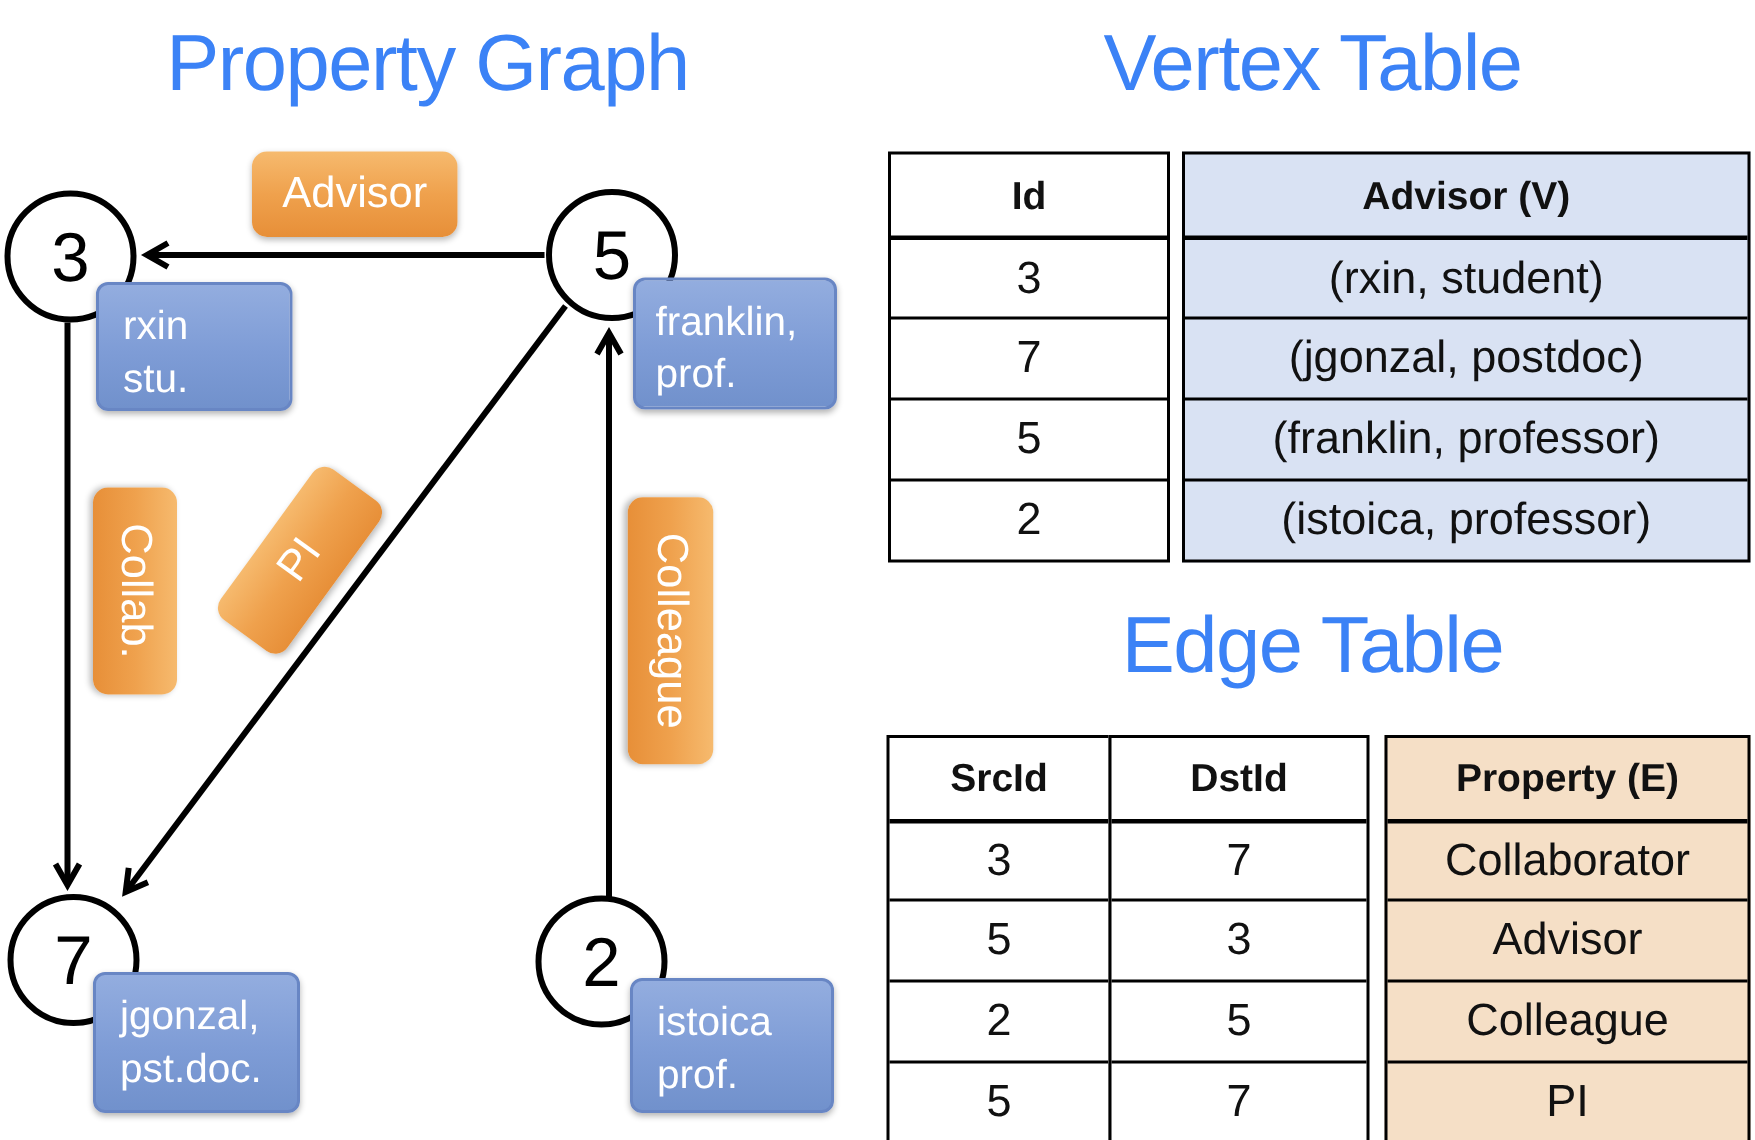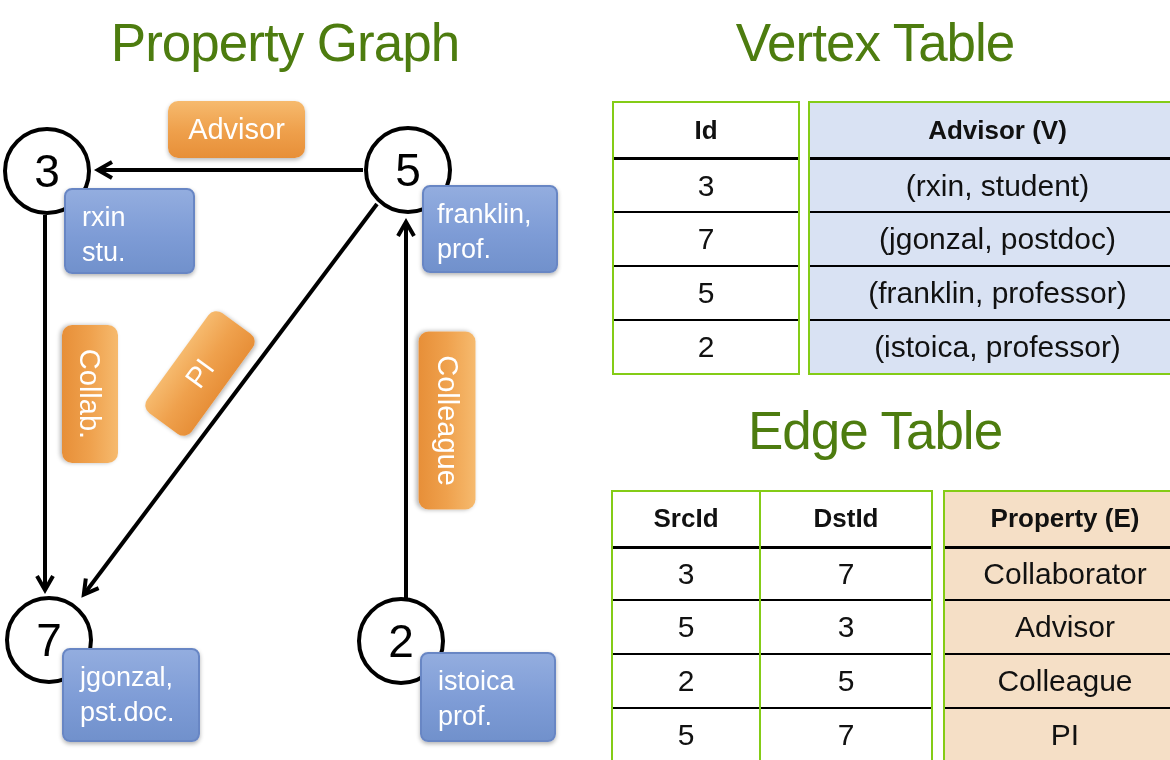--- a/index.html
+++ b/index.html
@@ -2,21 +2,21 @@
 <html><head>
 <meta charset="utf-8">
 <style>
   html,body{margin:0;padding:0;background:#fff;}
   #stage{
     position:relative;width:1170px;height:760px;overflow:hidden;background:#fff;
     font-family:"Liberation Sans","DejaVu Sans",sans-serif;color:#111;
   }
   .title{
     position:absolute;text-align:center;font-size:53px;font-weight:300;
-    letter-spacing:-1px;color:#4d7c0f;white-space:nowrap;
+    letter-spacing:-1px;color:#3b82f6;white-space:nowrap;
   }
   
   #graph-svg{position:absolute;left:0;top:0;}
   .node-circle{
     position:absolute;width:88px;height:88px;border-radius:50%;
     border:4px solid #000;background:#fff;box-sizing:border-box;
     display:flex;align-items:center;justify-content:center;
     font-size:46px;font-weight:300;color:#000;
   }
   .vlabel{
@@ -27,21 +27,21 @@
   }
   .elabel{
     position:absolute;border-radius:10px;box-sizing:border-box;
     background:linear-gradient(180deg,#F6BA6E 0%,#EFA14D 50%,#E78F38 100%);
     box-shadow:0 2px 4px rgba(0,0,0,.28);
     color:#fff;font-size:29px;display:flex;align-items:center;justify-content:center;
     white-space:nowrap;
   }
   
   .col-table{
-    position:absolute;border:2px solid #84cc16;box-sizing:border-box;background:#fff;margin-left:20px;
+    position:absolute;border:2px solid #000000;box-sizing:border-box;background:#fff;
   }
   .col-table .cell{
     box-sizing:border-box;display:flex;align-items:center;justify-content:center;
     border-top:2px solid #000;font-size:30px;font-weight:300;white-space:nowrap;
   }
   .col-table .cell:first-child{border-top:none;}
   .col-table .cell.header{font-weight:bold;font-size:26px;}
   .col-table .cell:nth-child(2){border-top-width:3px;}
   .v54 .cell{height:54.1px;}
   .e54 .cell{height:53.7px;}

